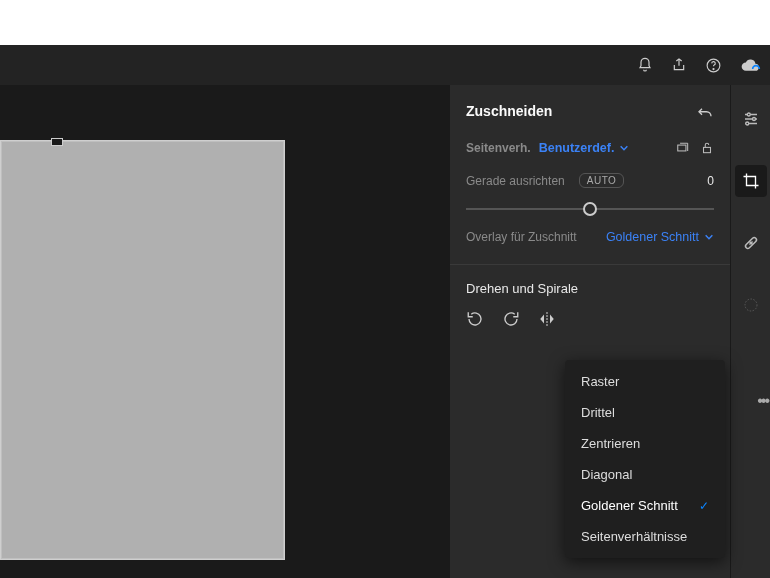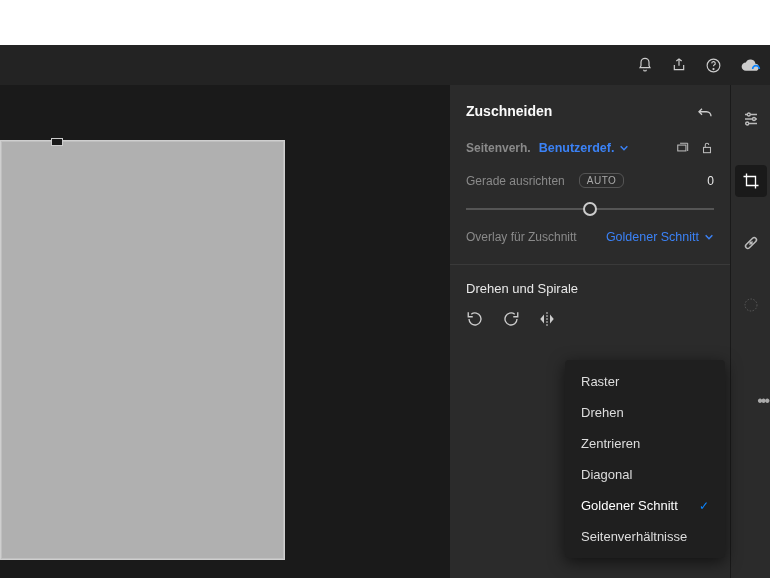--- a/index.html
+++ b/index.html
@@ -192,21 +192,21 @@
       </span>
     </div>
 
     <span class="more-dots">•••</span>
 
     <div class="dropdown">
       <div class="item">
           <span>Raster</span>
         </div>
       <div class="item">
-          <span>Drehen</span>
+          <span>Drittel</span>
         </div>
       <div class="item">
           <span>Zentrieren</span>
         </div>
       <div class="item">
           <span>Diagonal</span>
         </div>
       <div class="item selected">
           <span>Goldener Schnitt</span>
           <span class="check">✓</span>

